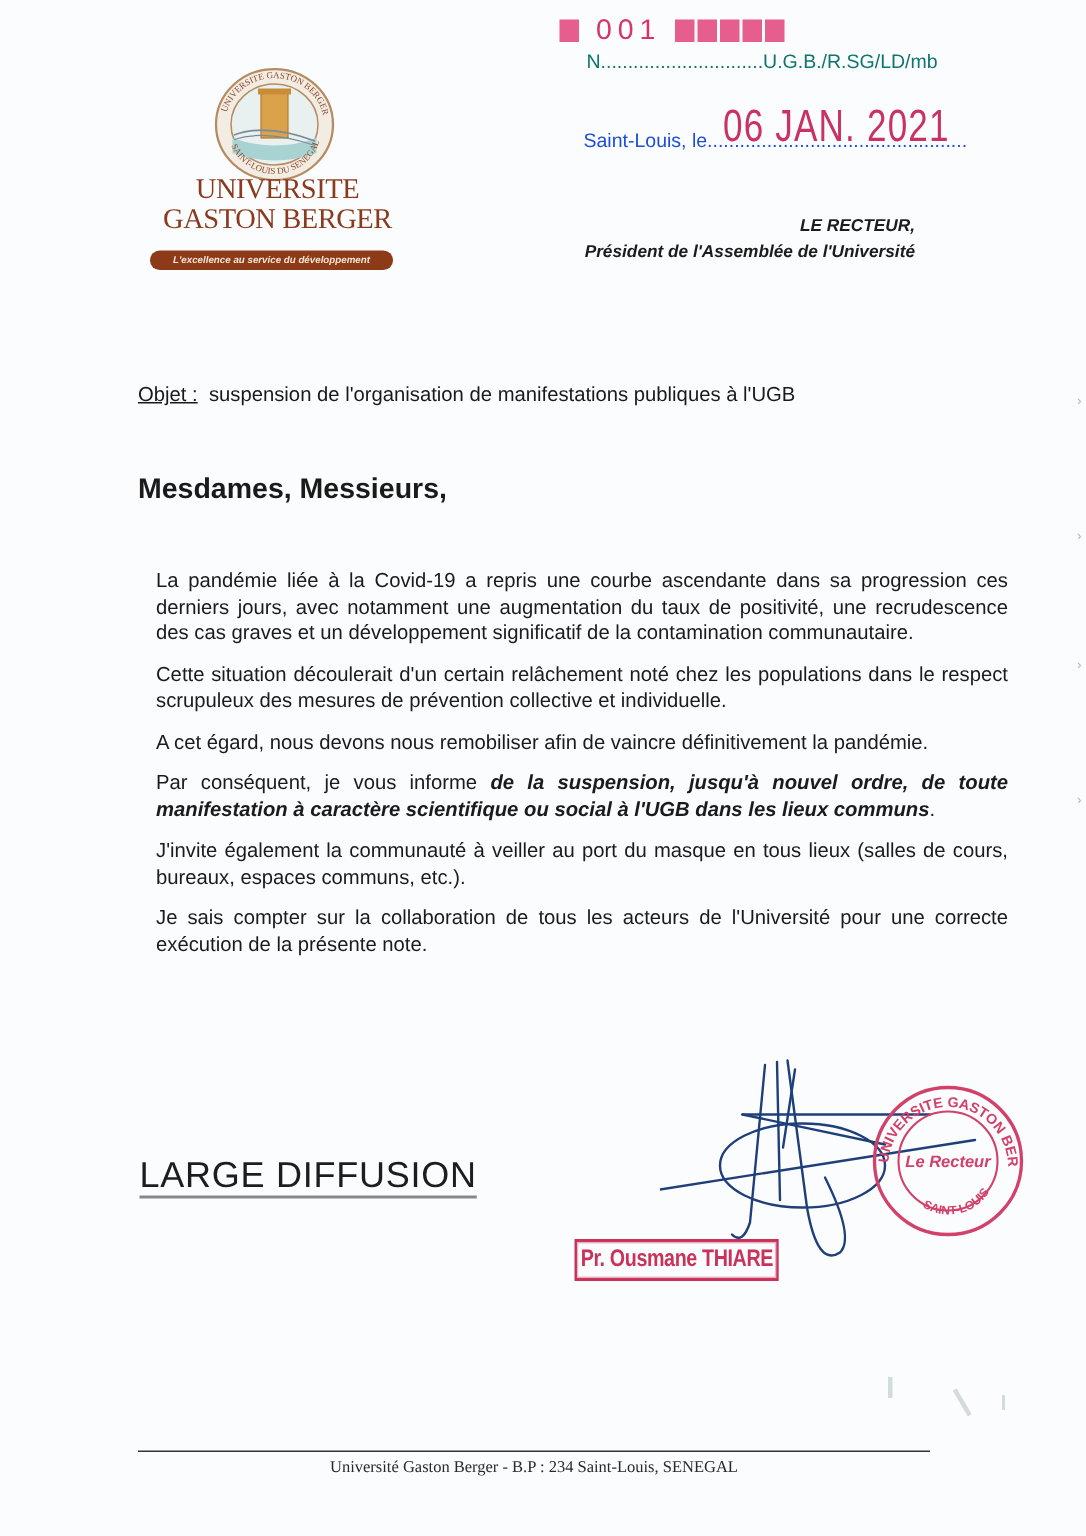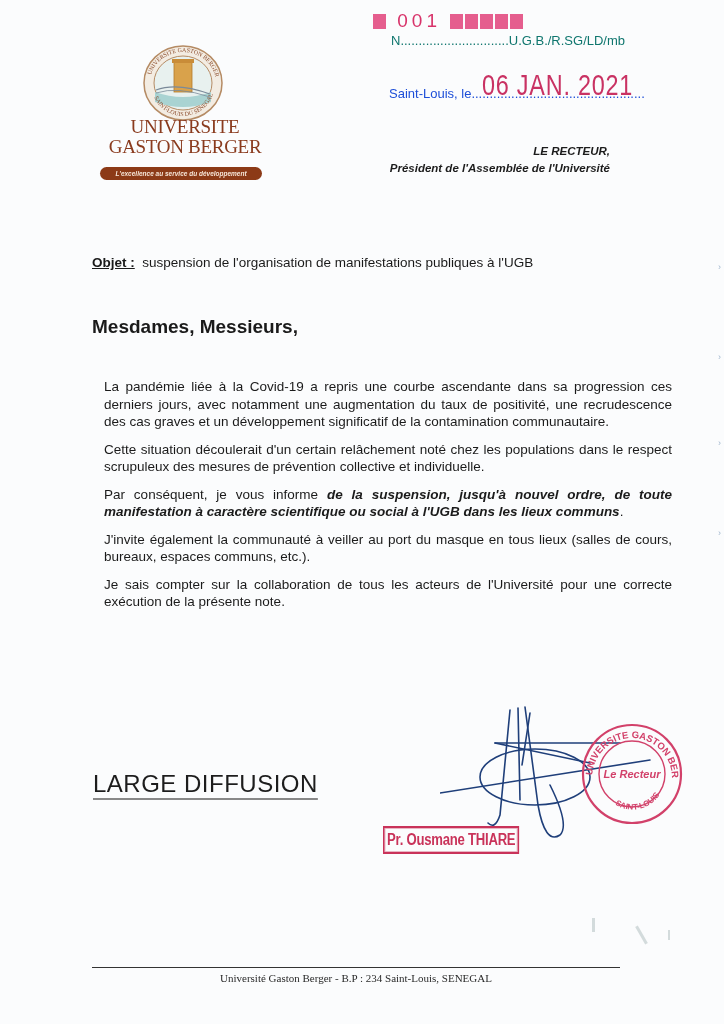--- a/index.html
+++ b/index.html
@@ -37,21 +37,21 @@
   }
   .date-line { left: 389px; top: 86px; font-size: 13px; color: #1d4ed8; }
 
   .recteur {
     left: 385px; top: 143px; width: 225px; text-align: right;
     font-style: italic; font-weight: bold; font-size: 11.5px; line-height: 17px; color: #1c1c1c;
   }
 
   
   .objet { left: 92px; top: 255px; font-size: 13.5px; }
-  .objet-label { font-weight: bold; text-decoration: underline; }
+  .objet-label { font-weight: normal; text-decoration: underline; }
   .salutation { left: 92px; top: 316px; font-size: 19px; font-weight: bold; }
 
   .body-text {
     left: 92px; top: 378px; width: 580px;
     font-size: 13.5px; line-height: 17.5px; color: #1b1b1b; text-align: justify;
   }
   .body-text p { margin: 0 0 10px 12px; }
   .body-text .em { font-weight: bold; font-style: italic; }
 
   
@@ -125,20 +125,21 @@
 <div class="abs objet">
   <span class="objet-label">Objet :</span>&nbsp;
   <span>suspension de l'organisation de manifestations publiques à l'UGB</span>
 </div>
 
 <div class="abs salutation">Mesdames, Messieurs,</div>
 
 <div class="abs body-text">
   <p>La pandémie liée à la Covid-19 a repris une courbe ascendante dans sa progression ces derniers jours, avec notamment une augmentation du taux de positivité, une recrudescence des cas graves et un développement significatif de la contamination communautaire.</p>
   <p>Cette situation découlerait d'un certain relâchement noté chez les populations dans le respect scrupuleux des mesures de prévention collective et individuelle.</p>
+  <p>A cet égard, nous devons nous remobiliser afin de vaincre définitivement la pandémie.</p>
   <p><span>Par conséquent, je vous informe </span><span class="em">de la suspension, jusqu'à nouvel ordre, de toute manifestation à caractère scientifique ou social à l'UGB dans les lieux communs</span><span>.</span></p>
   <p>J'invite également la communauté à veiller au port du masque en tous lieux (salles de cours, bureaux, espaces communs, etc.).</p>
   <p>Je sais compter sur la collaboration de tous les acteurs de l'Université pour une correcte exécution de la présente note.</p>
 </div>
 
 <div class="abs large-diffusion">LARGE DIFFUSION</div>
 
 <div class="abs signature">
   <svg width="240" height="145" viewBox="0 0 240 145">
     <g stroke="#1f3f7a" stroke-width="1.6" fill="none" stroke-linecap="round">

